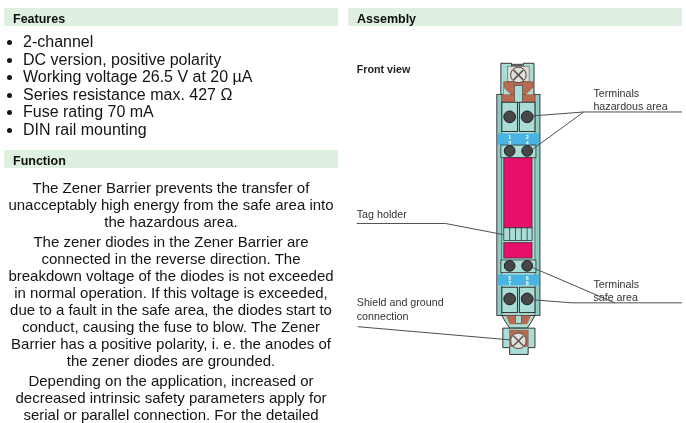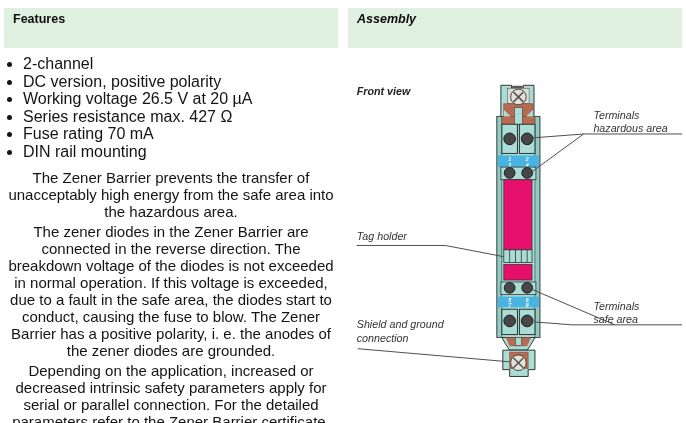--- a/index.html
+++ b/index.html
@@ -2,23 +2,23 @@
 <html><head>
 <meta charset="utf-8">
 <style>
   html,body{margin:0;padding:0;}
   body{
     width:686px;height:423px;position:relative;overflow:hidden;
     background:#ffffff;color:#111;
     font-family:"Liberation Sans", sans-serif;
   }
   .col-left{position:absolute;left:4px;top:8px;width:334px;}
-  .col-right{position:absolute;left:348px;top:8px;width:334px;font-style:italic;}
+  .col-right{position:absolute;left:348px;top:8px;width:334px;}
   .section-header{
-    background:#dff0e0;height:40px;line-height:22px;
+    background:#dff0e0;height:18px;line-height:22px;
     padding-left:9px;font-weight:bold;font-size:12.5px;color:#0d0d0d;
   }
   ul.features{
     margin:10px 0 0 2px;padding-left:17px;
     font-size:16px;color:#141414;
   }
   ul.features li{margin-bottom:5.5px;line-height:12px;}
   .function-header{margin-top:14px;}
   .function-text{margin-top:11px;font-size:15px;line-height:17px;color:#141414;text-align:center;}
   .function-text p{margin:0 0 3px 0;}
@@ -35,20 +35,23 @@
     <span>Features</span>
   </div>
   <ul class="features">
     <li>2-channel</li>
     <li>DC version, positive polarity</li>
     <li>Working voltage 26.5 V at 20 µA</li>
     <li>Series resistance max. 427 Ω</li>
     <li>Fuse rating 70 mA</li>
     <li>DIN rail mounting</li>
   </ul>
+  <div class="section-header function-header">
+    <span>Function</span>
+  </div>
   <div class="function-text">
     <p>The Zener Barrier prevents the transfer of unacceptably high energy from the safe area into the hazardous area.</p>
     <p>The zener diodes in the Zener Barrier are connected in the reverse direction. The breakdown voltage of the diodes is not exceeded in normal operation. If this voltage is exceeded, due to a fault in the safe area, the diodes start to conduct, causing the fuse to blow. The Zener Barrier has a positive polarity, i. e. the anodes of the zener diodes are grounded.</p>
     <p>Depending on the application, increased or decreased intrinsic safety parameters apply for serial or parallel connection. For the detailed parameters refer to the Zener Barrier certificate. Application examples can be found in the system description of the Zener Barriers.</p>
   </div>
 </div>
 
 <div class="col-right">
   <div class="section-header">
     <span>Assembly</span>

